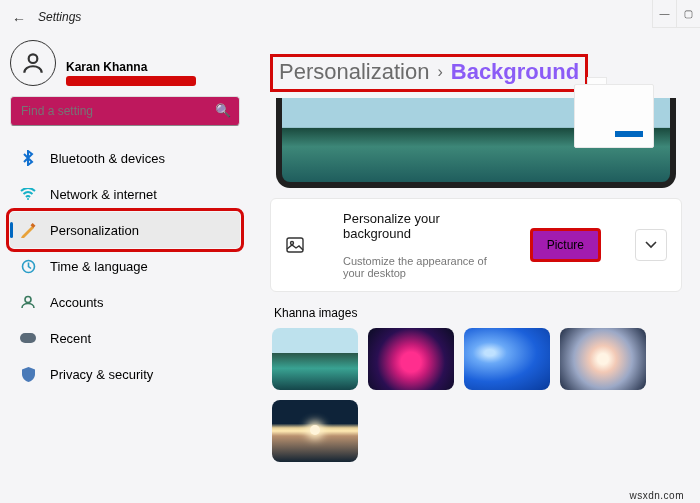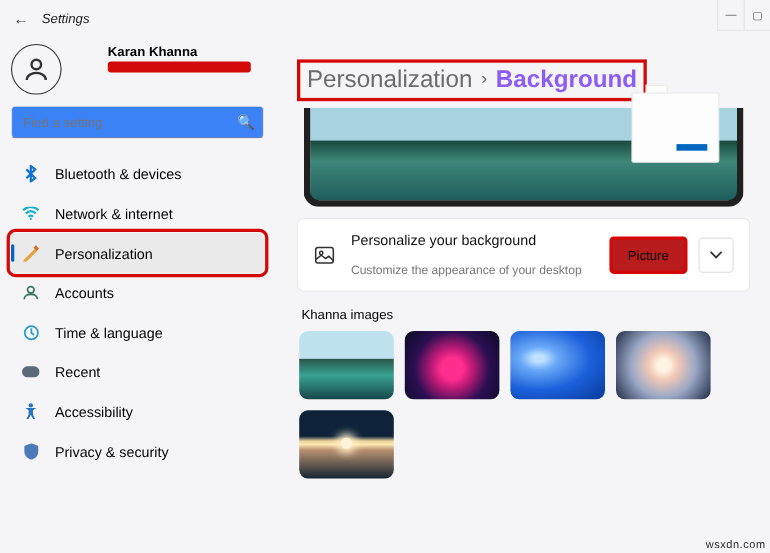--- a/index.html
+++ b/index.html
@@ -6,67 +6,67 @@
 body { width: 700px; height: 503px; background: #f5f5f7; overflow: hidden; position: relative; }
 
 .titlebar { height: 34px; display: flex; align-items: center; }
 .titlebar .back { width: 38px; text-align: center; font-size: 14px; color: #333; }
 .titlebar .title { font-size: 12px; color: #222; font-style: italic; }
 .winbtns { position: absolute; right: 0; top: 0; display: flex; }
 .winbtns div { width: 24px; height: 28px; display: flex; align-items: center; justify-content: center; font-size: 10px; color: #555; border-left:1px solid #e6e6e6; border-bottom:1px solid #e6e6e6; }
 
 .content { display: flex; height: calc(100% - 34px); }
 .sidebar { width: 250px; padding: 6px 10px 6px 10px; }
-.user { display: flex; align-items: flex-start; margin-bottom: 10px; gap: 32px; }
+.user { display: flex; align-items: flex-end; margin-bottom: 10px; }
 .avatar { width: 46px; height: 46px; border: 1.5px solid #333; border-radius: 50%; display:flex; align-items:center; justify-content:center; margin-right:10px;}
 .avatar svg { width:26px; height:26px; stroke:#333; fill:none; stroke-width:2;}
 .user-info .name { font-weight:600; font-size:12px; }
 .scribble { width:130px; height:10px; background:#d30808; border-radius:3px; margin-top:2px;}
 
 .search { position: relative; margin: 6px 0 14px 0; }
-.search input { width: 100%; height: 30px; background:#3b82f6; border:1px solid #ddd; border-bottom:1.5px solid #888; border-radius:4px; padding:0 28px 0 10px; font-size:12px;}
+.search input { width: 100%; height: 30px; background:#be185d; border:1px solid #ddd; border-bottom:1.5px solid #888; border-radius:4px; padding:0 28px 0 10px; font-size:12px;}
 .search .icon { position:absolute; right:8px; top:7px; color:#555; font-size:13px;}
 
 .nav { list-style:none; }
 .nav li { display:flex; align-items:center; height:36px; padding:0 10px; border-radius:4px; font-size:13px; cursor:pointer; position:relative;}
 .nav li.selected { background:#eaeaea; }
 .nav li.selected::before { content:""; position:absolute; left:0; top:10px; height:16px; width:3px; background:#0067c0; border-radius:2px;}
 .nav .icon { width:16px; height:16px; margin-right:14px; display:flex; align-items:center; justify-content:center;}
 .hl-red { outline: 3px solid #d30808; outline-offset: 1px; }
 
 .main { flex:1; padding: 20px 18px 10px 20px; position:relative; overflow:hidden;}
 .breadcrumb { display:flex; align-items:center; gap:8px; font-size:22px; margin-bottom:4px; border:3px solid #d30808; padding:2px 6px 4px 6px; width:fit-content;}
 .breadcrumb .inactive { color:#6b6b6b; font-weight:400;}
 .breadcrumb .sep { color:#6b6b6b; font-size:16px;}
 .breadcrumb .active { color:#8b5cf6; font-weight:600;}
 
 .preview { width:400px; height:90px; border:6px solid #202020; border-top:none; border-radius:0 0 14px 14px; margin:6px auto 10px auto; background:linear-gradient(to bottom,#a7d2e0 0%,#a7d2e0 35%,#1a4a3e 36%,#3d8778 58%,#1f5d5d 100%); position:relative;}
 .preview .panel { position:absolute; right:16px; top:-14px; width:80px; height:64px; background:#fdfdfd; border:1px solid #e8e8e8; border-radius:2px;}
 .preview .panel .bar { position:absolute; right:10px; bottom:10px; width:28px; height:6px; background:#0067c0;}
 .preview .panel .tab { position:absolute; top:-8px; left:12px; width:20px; height:8px; background:#fdfdfd; border:1px solid #e8e8e8;}
 
-.card { background:#fff; border:1px solid #e8e8e8; border-radius:6px; padding:12px 14px; display:flex; align-items:center; margin-bottom:14px;}
+.card { background:#fff; border:1px solid #e8e8e8; border-radius:6px; padding:12px 14px; display:flex; align-items:center; margin-bottom:14px;gap:24px;}
 .card .lead-icon { width:20px; height:20px; margin-right:14px; display:flex; align-items:center; justify-content:center;}
 .card .txt { flex:1; }
 .card .txt .t1 { font-size:13px; color:#111;}
 .card .txt .t2 { font-size:11px; color:#777; margin-top:14px;}
-.picture-btn { border:3px solid #d30808; padding:7px 14px; font-size:12px; background:#b91c1c; border-radius:4px;}
+.picture-btn { border:3px solid #d30808; padding:7px 14px; font-size:12px; background:#a21caf; border-radius:4px;}
 .drop { width:32px; height:32px; display:flex;align-items:center;justify-content:center; border:1px solid #ddd; border-radius:4px; margin-left:10px;}
 
 .recent { font-size:12px; margin:0 0 8px 4px;}
 .thumbs { display:flex; flex-wrap:wrap; gap:10px; padding-left:2px;}
 .thumb { width:86px; height:62px; border-radius:8px; }
 .th1 { background:linear-gradient(to bottom,#bde1ed 0%,#bde1ed 40%,#2a584b 41%,#39a292 65%,#15464a 100%);}
 .th2 { background:radial-gradient(circle at 50% 55%, #ff2e8e 0 18%, #c51b78 32%, #2a0f52 62%, #0b0c23 100%);}
 .th3 { background:radial-gradient(ellipse at 30% 40%, #bfe1ff 0 6%, #6aa9f7 20%, #1b60da 55%, #083a9b 100%);}
 .th4 { background:radial-gradient(circle at 50% 50%, #fff4e4 0 10%, #f2c9b6 25%, #9ba8c6 55%, #1f2b43 100%);}
 .th5 { background:linear-gradient(to bottom, #0e2339 0 38%, #e6cf98 45%, #ffeab3 50%, #b9916f 58%, #142433 100%); position:relative;}
 .th5::after{content:"";position:absolute;left:38px;top:25px;width:10px;height:10px;background:#fff4da;border-radius:50%;box-shadow:0 0 8px 4px #fff0c9;}
 
-.watermark { position:absolute; right:4px; bottom:2px; font-size:10px; color:#2a2a2a; letter-spacing:.5px;}
+.watermark { position:absolute; right:16px; bottom:2px; font-size:10px; color:#2a2a2a; letter-spacing:.5px;}
 </style>
 </head>
 <body>
 
 <div class="titlebar">
   <div class="back">←</div>
   <div class="title">Settings</div>
   <div class="winbtns">
     <div>—</div>
     <div>▢</div>
@@ -115,52 +115,43 @@
         <span class="icon">
             <svg width="16" height="16" viewBox="0 0 16 16">
               <path d="M2 14 L12 4 L14 6 L4 16 L1 16 Z" fill="#e8a23a"></path>
               <rect x="11" y="2" width="4" height="3" transform="rotate(45 13 3.5)" fill="#d06a1f"></rect>
             </svg>
           </span>
         <span>Personalization</span>
       </li>
       <li>
         <span class="icon">
+            <svg width="15" height="15" viewBox="0 0 15 15" fill="none" stroke="#2a9dc7" stroke-width="1.6">
+              <circle cx="7.5" cy="7.5" r="6"></circle>
+              <path d="M7.5 3.5v4l2.5 2"></path>
+            </svg>
+          </span>
+        <span>Time &amp; language</span>
+      </li>
+      <li>
+        <span class="icon">
             <svg width="14" height="14" viewBox="0 0 14 14" fill="none" stroke="#3a7a5f" stroke-width="1.6">
               <circle cx="7" cy="4.5" r="3"></circle>
               <path d="M1 13c0-3 3-4.5 6-4.5s6 1.5 6 4.5"></path>
             </svg>
           </span>
         <span>Accounts</span>
       </li>
       <li>
         <span class="icon">
-            <svg width="15" height="15" viewBox="0 0 15 15" fill="none" stroke="#2a9dc7" stroke-width="1.6">
-              <circle cx="7.5" cy="7.5" r="6"></circle>
-              <path d="M7.5 3.5v4l2.5 2"></path>
-            </svg>
-          </span>
-        <span>Time &amp; language</span>
-      </li>
-      <li>
-        <span class="icon">
             <svg width="16" height="12" viewBox="0 0 16 12">
               <rect x="0" y="1" width="16" height="10" rx="5" fill="#5a6a78"></rect>
             </svg>
           </span>
         <span>Recent</span>
-      </li>
-      <li>
-        <span class="icon">
-            <svg width="14" height="16" viewBox="0 0 14 16" fill="#2a72c0">
-              <circle cx="7" cy="2.5" r="2"></circle>
-              <path d="M2 5h10l-3 2v4l2 4h-2l-2-4-2 4H3l2-4V7z"></path>
-            </svg>
-          </span>
-        <span>Accessibility</span>
       </li>
       <li>
         <span class="icon">
             <svg width="13" height="15" viewBox="0 0 13 15" fill="#4a7ab8">
               <path d="M6.5 0 L13 2.5 V7 C13 11 10 14 6.5 15 C3 14 0 11 0 7 V2.5 Z"></path>
             </svg>
           </span>
         <span>Privacy &amp; security</span>
       </li>
     </ul>

